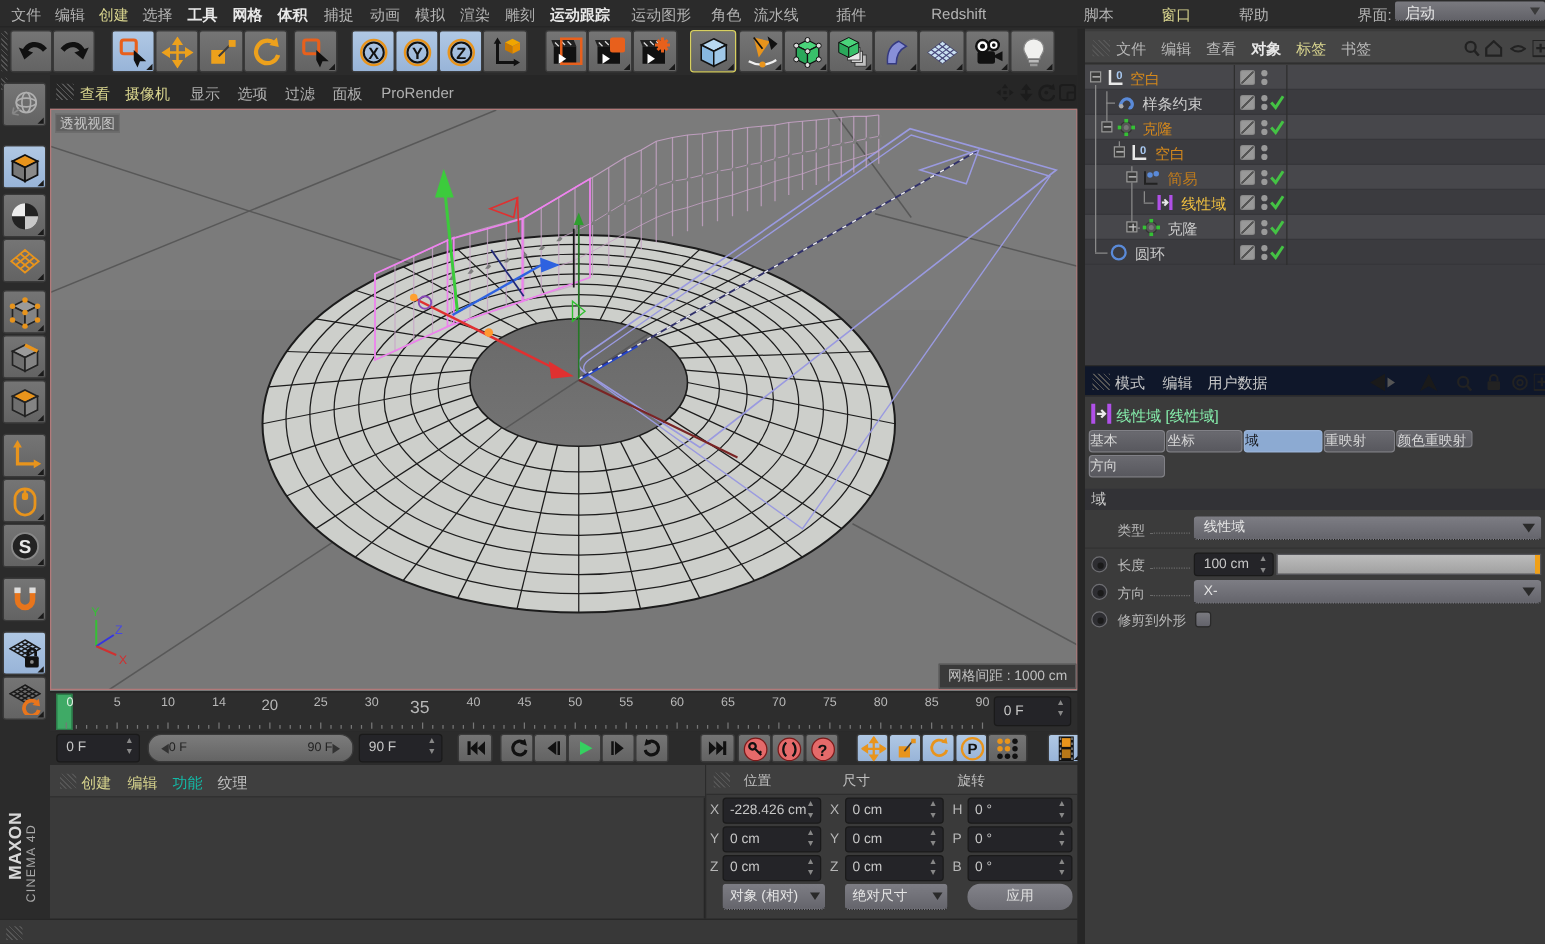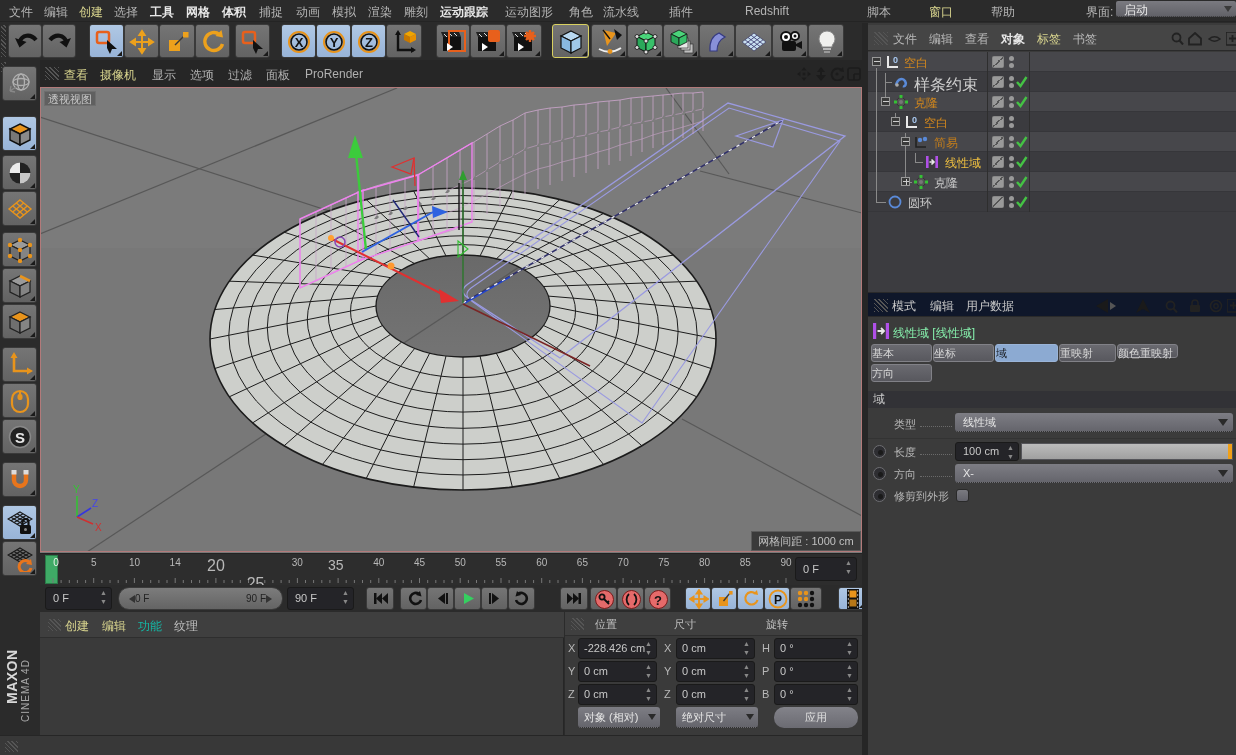--- a/index.html
+++ b/index.html
@@ -577,22 +577,22 @@
   </svg>
 <div class="ab" style="left:40px;top:87px;width:822px;height:465px;border:1.5px solid #b27a7a;pointer-events:none"></div>
 <div class="ab" style="left:44px;top:91px;background:#606060;border:1px solid #6e6e6e;color:#c6c6c6;font-size:11px;padding:0 3px;height:15px;line-height:14px">透视视图</div>
 <div class="ab" style="left:751px;top:531px;width:110px;height:20px;background:#3a3a3a;border:1px solid #5a5a5a;color:#c0c0c0;font-size:11px;line-height:18px;text-align:center">网格间距 : 1000 cm</div>
 <div class="ab" style="left:40px;top:553px;width:822px;height:32px;background:#2d2d2d;border-top:1px solid #222">
     <div class="ab" style="left:5px;top:1px;width:13px;height:29px;background:#3faa66;border:1px solid #2a7a48"></div>
     <div class="ab" style="left:6.0px;top:3px;width:20px;text-align:center;font-size:10px;color:#e8f4e8">0</div>
     <div class="ab" style="left:43.724999999999994px;top:3px;width:20px;text-align:center;font-size:10px;color:#b8b8b8">5</div>
     <div class="ab" style="left:84.44999999999999px;top:3px;width:20px;text-align:center;font-size:10px;color:#b8b8b8">10</div>
     <div class="ab" style="left:125.17500000000001px;top:3px;width:20px;text-align:center;font-size:10px;color:#b8b8b8">14</div>
-    <div class="ab" style="left:165.89999999999998px;top:3px;width:20px;text-align:center;font-size:16px;color:#b8b8b8">20</div>
-    <div class="ab" style="left:206.625px;top:21px;width:20px;font-size:16px;color:#b8b8b8">25</div>
+    <div class="ab" style="left:165.89999999999998px;top:3px;width:20px;text-align:center;font-size:12px;color:#b8b8b8">20</div>
+    <div class="ab" style="left:206.625px;top:3px;width:20px;text-align:center;font-size:10px;color:#b8b8b8">25</div>
     <div class="ab" style="left:247.35000000000002px;top:3px;width:20px;text-align:center;font-size:10px;color:#b8b8b8">30</div>
     <div class="ab" style="left:288.075px;top:3px;width:20px;text-align:left;font-size:14px;color:#b8b8b8">35</div>
     <div class="ab" style="left:328.79999999999995px;top:3px;width:20px;text-align:center;font-size:10px;color:#b8b8b8">40</div>
     <div class="ab" style="left:369.525px;top:3px;width:20px;text-align:center;font-size:10px;color:#b8b8b8">45</div>
     <div class="ab" style="left:410.25px;top:3px;width:20px;text-align:center;font-size:10px;color:#b8b8b8">50</div>
     <div class="ab" style="left:450.97499999999997px;top:3px;width:20px;text-align:center;font-size:10px;color:#b8b8b8">55</div>
     <div class="ab" style="left:491.7px;top:3px;width:20px;text-align:center;font-size:10px;color:#b8b8b8">60</div>
     <div class="ab" style="left:532.425px;top:3px;width:20px;text-align:center;font-size:10px;color:#b8b8b8">65</div>
     <div class="ab" style="left:573.15px;top:3px;width:20px;text-align:center;font-size:10px;color:#b8b8b8">70</div>
     <div class="ab" style="left:613.875px;top:3px;width:20px;text-align:center;font-size:10px;color:#b8b8b8">75</div>
@@ -939,21 +939,21 @@
       <div class="ab" style="left:36px;top:3px;font-size:12px;color:#d4881c">空白</div>
       <div class="ab" style="left:124px;top:4px;width:12px;height:12px;background:#888;border-radius:2px">
         <div class="ab" style="left:1px;top:1px;width:10px;height:10px;background:linear-gradient(135deg,#999 45%,#555 45%,#555 55%,#999 55%)"></div>
       </div>
       <div class="ab" style="left:141px;top:4px;width:5px;height:5px;border-radius:50%;background:#9a9a9a"></div>
       <div class="ab" style="left:141px;top:11px;width:5px;height:5px;border-radius:50%;background:#9a9a9a"></div>
       <svg width="14" height="14" viewBox="0 0 14 14" style="position:absolute;left:26px;top:23px;">
         <path d="M2 10 C4 3 9 3 11 6 C13 9 11 12 9 11" stroke="#5a8ad8" stroke-width="2.6" fill="none"></path>
         <circle cx="3" cy="10" r="1.8" fill="#aaa"></circle>
       </svg>
-      <div class="ab" style="left:46px;top:23px;font-size:16px;color:#cccccc">样条约束</div>
+      <div class="ab" style="left:46px;top:23px;font-size:12px;color:#cccccc">样条约束</div>
       <div class="ab" style="left:124px;top:24px;width:12px;height:12px;background:#888;border-radius:2px">
         <div class="ab" style="left:1px;top:1px;width:10px;height:10px;background:linear-gradient(135deg,#999 45%,#555 45%,#555 55%,#999 55%)"></div>
       </div>
       <div class="ab" style="left:141px;top:24px;width:5px;height:5px;border-radius:50%;background:#9a9a9a"></div>
       <div class="ab" style="left:141px;top:31px;width:5px;height:5px;border-radius:50%;background:#9a9a9a"></div>
       <svg width="12" height="12" viewBox="0 0 12 12" style="position:absolute;left:148px;top:24px;">
         <path d="M1 6 l3.5 4 6-9" stroke="#44c244" stroke-width="2.4" fill="none"></path>
       </svg>
       <div class="ab" style="left:13px;top:45px;width:9px;height:9px;background:#3a3a3a;border:1px solid #999"></div>
       <div class="ab" style="left:15px;top:49px;width:6px;height:1px;background:#ccc"></div>

